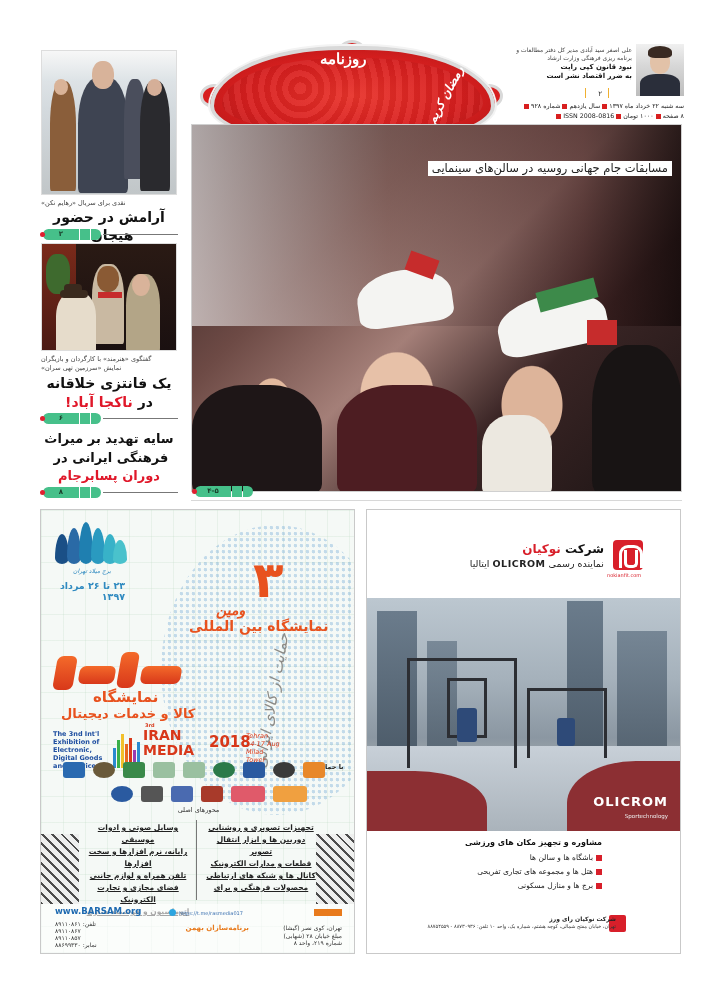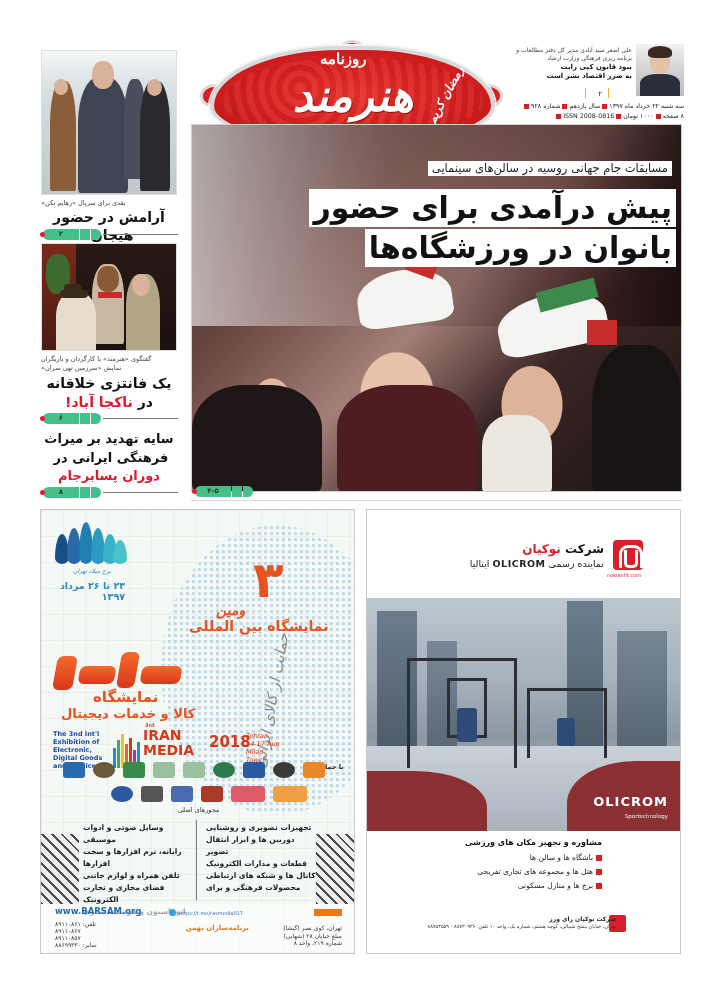--- a/index.html
+++ b/index.html
@@ -114,21 +114,21 @@
   .ad-en { position: absolute; left: 12px; top: 220px; width: 58px; color: #1f4fa0; font-weight: bold; font-size: 6.5px; line-height: 8px; }
   .ad-bars { position: absolute; left: 72px; top: 220px; width: 30px; height: 38px; display: flex; align-items: flex-end; gap: 1px; }
   .ad-bars span { width: 3px; }
   .ad-iranmedia { position: absolute; left: 102px; top: 218px; color: #d8381a; font-weight: bold; font-size: 14px; line-height: 15px; }
   .ad-2018 { position: absolute; left: 168px; top: 223px; color: #d8381a; font-weight: bold; font-size: 15px; }
   .ad-tehran { position: absolute; left: 205px; top: 222px; color: #d8381a; font-size: 6.5px; font-style: italic; line-height: 8px; }
   .ad-bahemayat { position: absolute; left: 272px; top: 253px; font-size: 6.5px; font-weight: bold; direction: rtl; color: #222; }
   .sponsor-row { position: absolute; display: flex; gap: 8px; }
   .sponsor { width: 22px; height: 16px; border-radius: 3px; }
   .ad-mehvar { position: absolute; left: 0; top: 296px; width: 315px; text-align: center; font-size: 6.5px; direction: rtl; color: #333; }
-  .ad-list { position: absolute; direction: rtl; text-align: left; font-size: 7.5px; font-weight: bold; color: #222; line-height: 12px; }
+  .ad-list { position: absolute; direction: rtl; text-align: center; font-size: 7.5px; font-weight: bold; color: #222; line-height: 12px; text-decoration: underline; }
   .ad-divider { position: absolute; left: 155px; top: 310px; width: 1px; height: 80px; background: #777; }
   .ad-circuit { position: absolute; width: 38px; height: 70px;
     background: repeating-linear-gradient(45deg, #222 0 2px, transparent 2px 7px), #ededed; opacity: 0.8; }
   .ad-footer { position: absolute; left: 0; top: 394px; width: 315px; height: 51px; background: rgba(255,255,255,0.6); }
   .ad-url { position: absolute; left: 14px; top: 2px; color: #1d69b0; font-weight: bold; font-size: 8.5px; }
   .ad-phones { position: absolute; left: 14px; top: 16px; font-size: 6px; line-height: 7px; color: #333; direction: rtl; text-align: left; width: 70px; }
   .ad-tg { position: absolute; left: 128px; top: 5px; display: flex; align-items: center; gap: 3px; font-size: 5px; color: #3a70b0; }
   .ad-tg .dot { width: 7px; height: 7px; border-radius: 50%; background: #2ca5e0; }
   .ad-fish { position: absolute; left: 128px; top: 20px; width: 80px; color: #e87a1c; font-size: 7px; direction: rtl; text-align: right; font-weight: bold; }
   .ad-addr { position: absolute; right: 14px; top: 16px; font-size: 6px; line-height: 7.5px; color: #333; direction: rtl; text-align: right; width: 70px; }
@@ -160,21 +160,20 @@
 </style>
 </head>
 <body>
 
 <div id="masthead" class="abs">
   <div class="mast-knob" style="left:0;top:44px;"></div>
   <div class="mast-knob" style="left:275px;top:44px;"></div>
   <div class="mast-knob" style="left:138px;top:0;"></div>
   <div class="mast-shape"></div>
   <div class="mast-sub">روزنامه</div>
-  <div class="mast-title">هنرمند</div>
   <div class="mast-ramadan">رمضان کریم</div>
   <div class="mast-slogan">...باید که خاک درگه اهل هنر شوی</div>
 </div>
 
 <div id="teaser" class="abs">
   <div class="teaser-photo">
     <div class="body"></div>
       <div class="face"></div>
       <div class="hair"></div>
   </div>
@@ -202,22 +201,20 @@
   <div class="mp-hat" style="left:305px;top:170px;width:110px;height:55px;transform:rotate(-12deg);"></div>
   <div class="mp-hat-green" style="left:345px;top:160px;width:60px;height:20px;transform:rotate(-15deg);"></div>
   <div class="mp-hat-red" style="left:395px;top:195px;width:30px;height:25px;"></div>
 
   <div class="mp-scarf" style="left:145px;top:260px;width:140px;height:110px;background:#4d1d22;"></div>
   <div class="mp-scarf" style="left:290px;top:290px;width:70px;height:80px;background:#ece8e0;"></div>
   <div class="mp-scarf" style="left:400px;top:220px;width:90px;height:150px;background:#181414;"></div>
   <div class="mp-scarf" style="left:0;top:260px;width:130px;height:110px;background:#1e1617;"></div>
 
   <div id="kicker2" class="kicker-box">مسابقات جام جهانی روسیه در سالن‌های سینمایی</div>
-  <div id="headline1" class="headline-box">پیش درآمدی برای حضور</div>
-  <div id="headline2" class="headline-box">بانوان در ورزشگاه‌ها</div>
 </div>
 
 <div class="pill" style="left:192px;top:486px;width:180px;">
   <span class="dot"></span>
   <span class="seg1"><span class="num">۴-۵</span></span>
   <span class="seg2"></span>
   <span class="seg3"></span>
 </div>
 <div class="abs" style="left:191px;top:500px;width:491px;height:1px;background:#d8d8d8;"></div>
 

